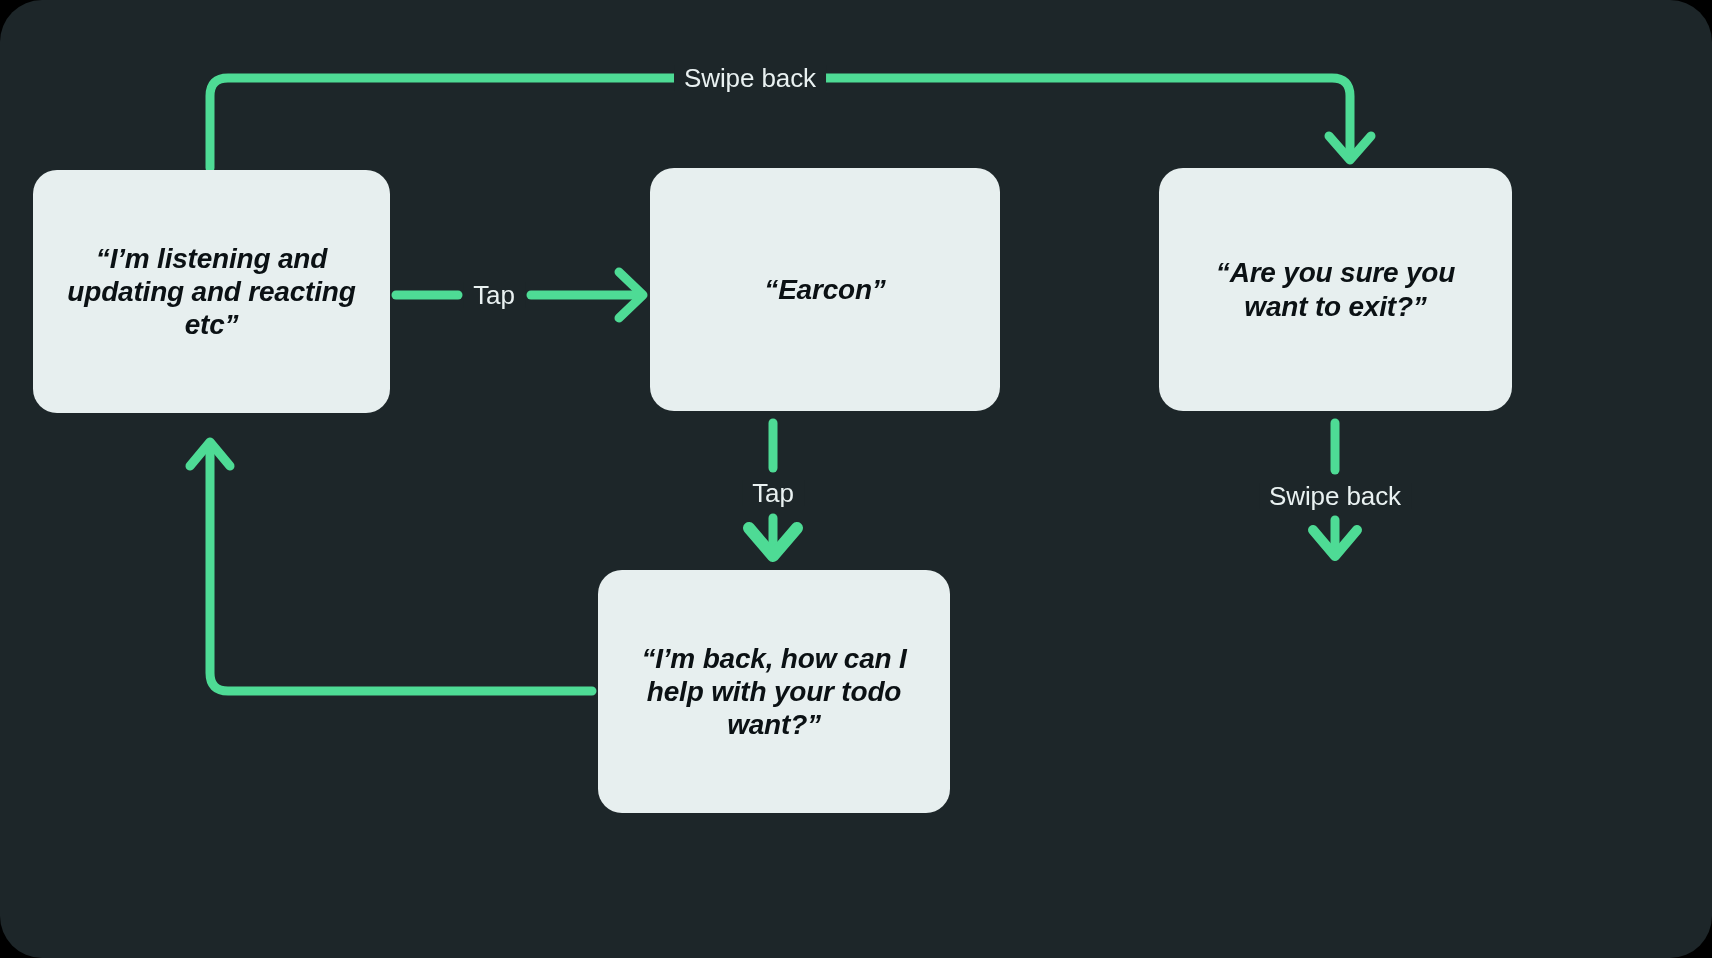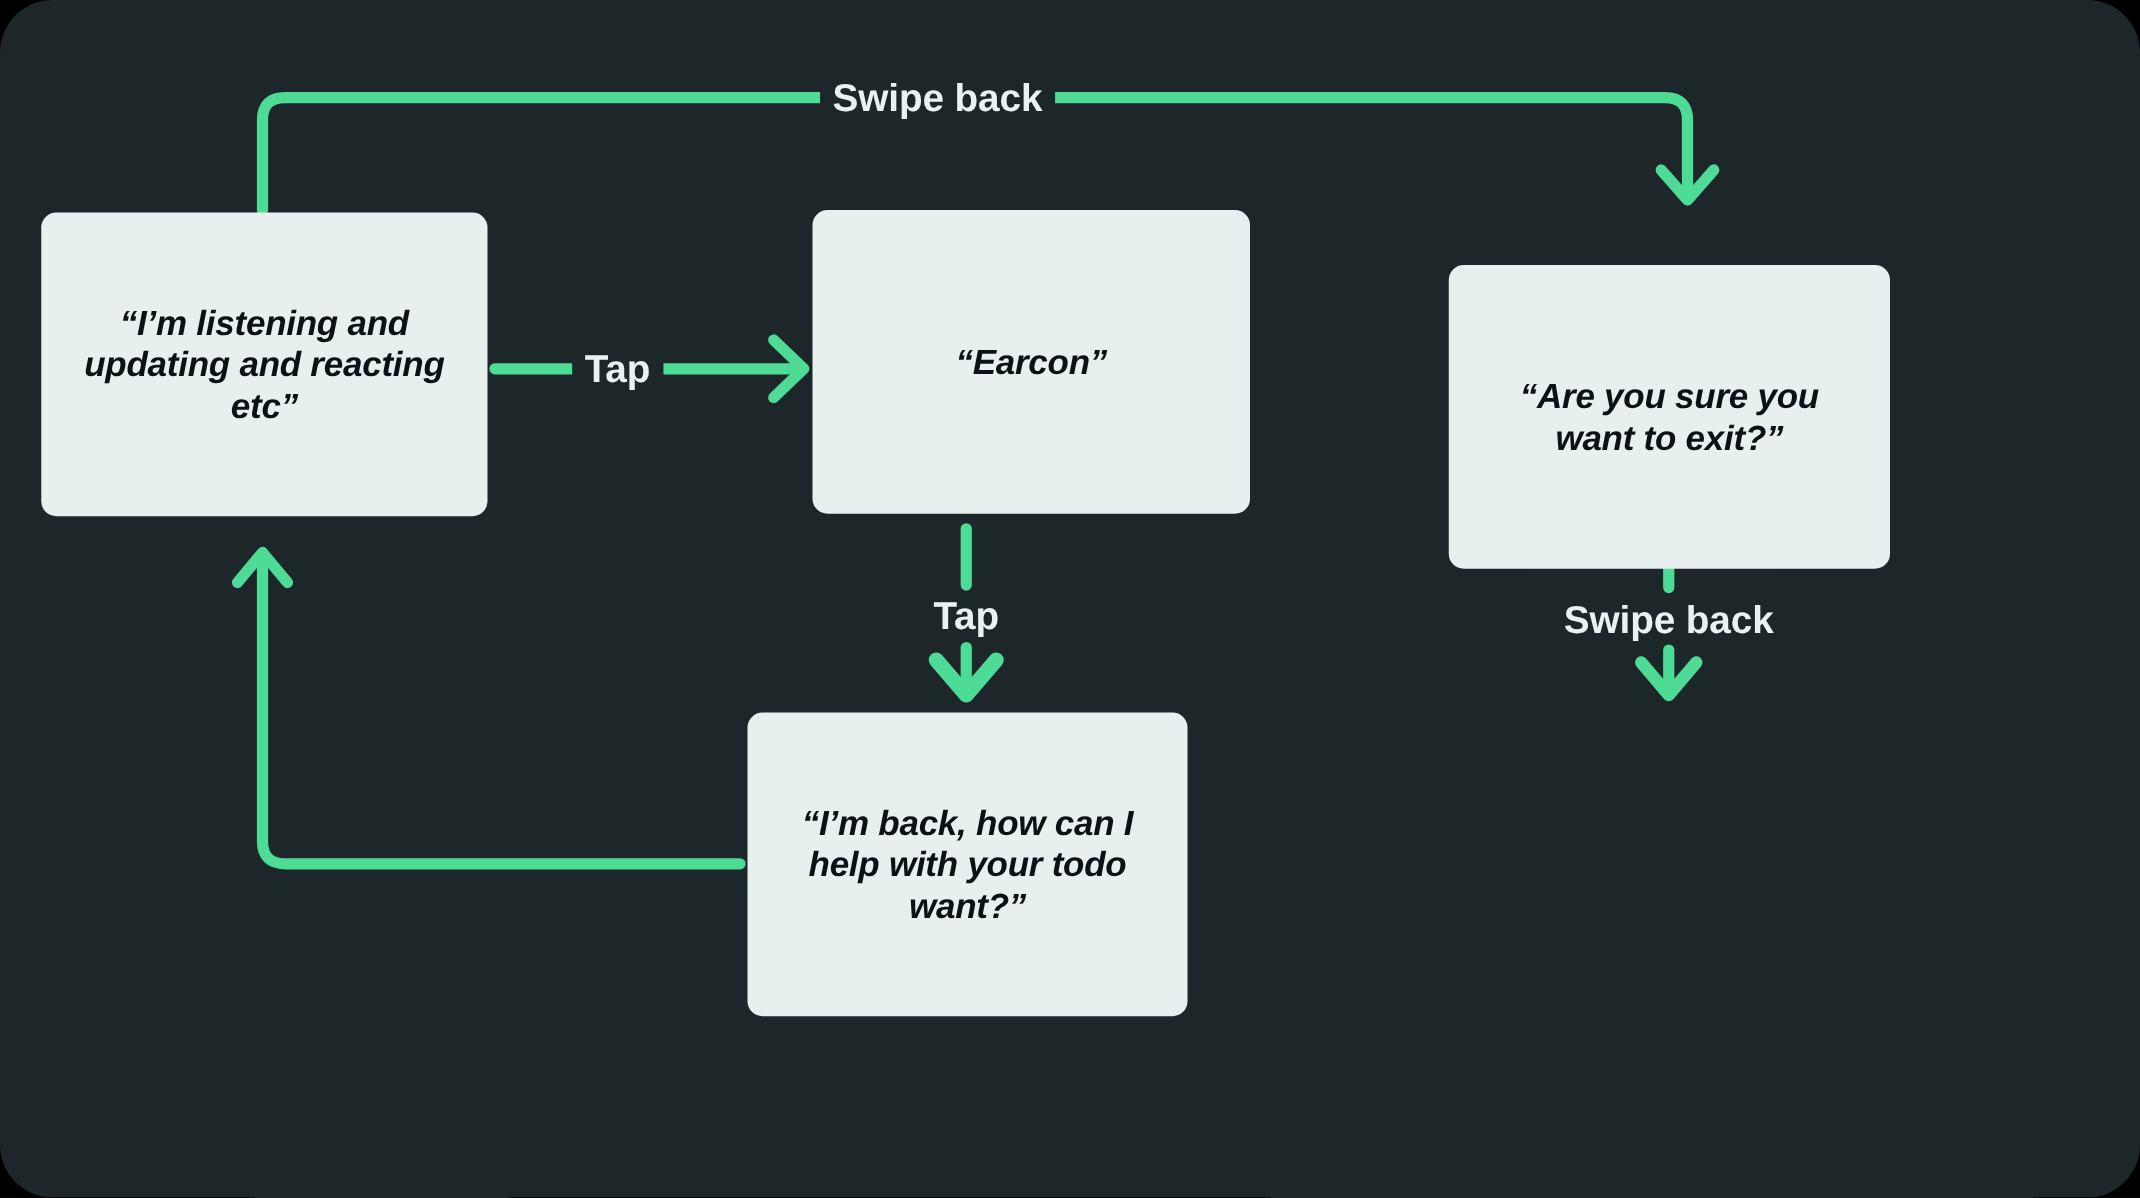--- a/index.html
+++ b/index.html
@@ -37,21 +37,21 @@
     left: 0;
     top: 0;
     width: 1712px;
     height: 958px;
     pointer-events: none;
   }
 
   .node {
     position: absolute;
     background: #E7EFEF;
-    border-radius: 12px;
+    border-radius: 24px;
     display: flex;
     align-items: center;
     justify-content: center;
     box-sizing: border-box;
     padding: 10px 26px;
   }
   .node-label {
     font-family: "Liberation Sans", sans-serif;
     font-size: 28px;
     line-height: 1.18;
@@ -62,35 +62,35 @@
     letter-spacing: -0.2px;
     white-space: pre-line;
   }
   .node-label.plain {
     font-style: normal;
   }
 
   .edge-label {
     position: absolute;
     font-family: "Liberation Sans", sans-serif;
-    font-size: 31px;
-    font-weight: 700;
+    font-size: 26px;
+    font-weight: 400;
     color: #E9F1F1;
     letter-spacing: -0.1px;
     white-space: nowrap;
     transform: translate(-50%, -50%);
     background: #1D2629;
     padding: 0 10px;
     line-height: 1;
   }
 
   
   #node-listening { left: 33px;   top: 170px; width: 357px; height: 243px; }
   #node-paused    { left: 650px;  top: 168px; width: 350px; height: 243px; }
-  #node-confirm   { left: 1159px; top: 168px; width: 353px; height: 243px; margin-top: 44px; }
+  #node-confirm   { left: 1159px; top: 168px; width: 353px; height: 243px; }
   #node-back      { left: 598px;  top: 570px; width: 352px; height: 243px; }
   #node-earcon    { left: 1157px; top: 570px; width: 356px; height: 253px; }
 </style>
 </head>
 <body>
 
 <div id="canvas">
   <div id="board">
 
     <svg id="edges" viewBox="0 0 1712 958" width="1712" height="958" xmlns="http://www.w3.org/2000/svg">

